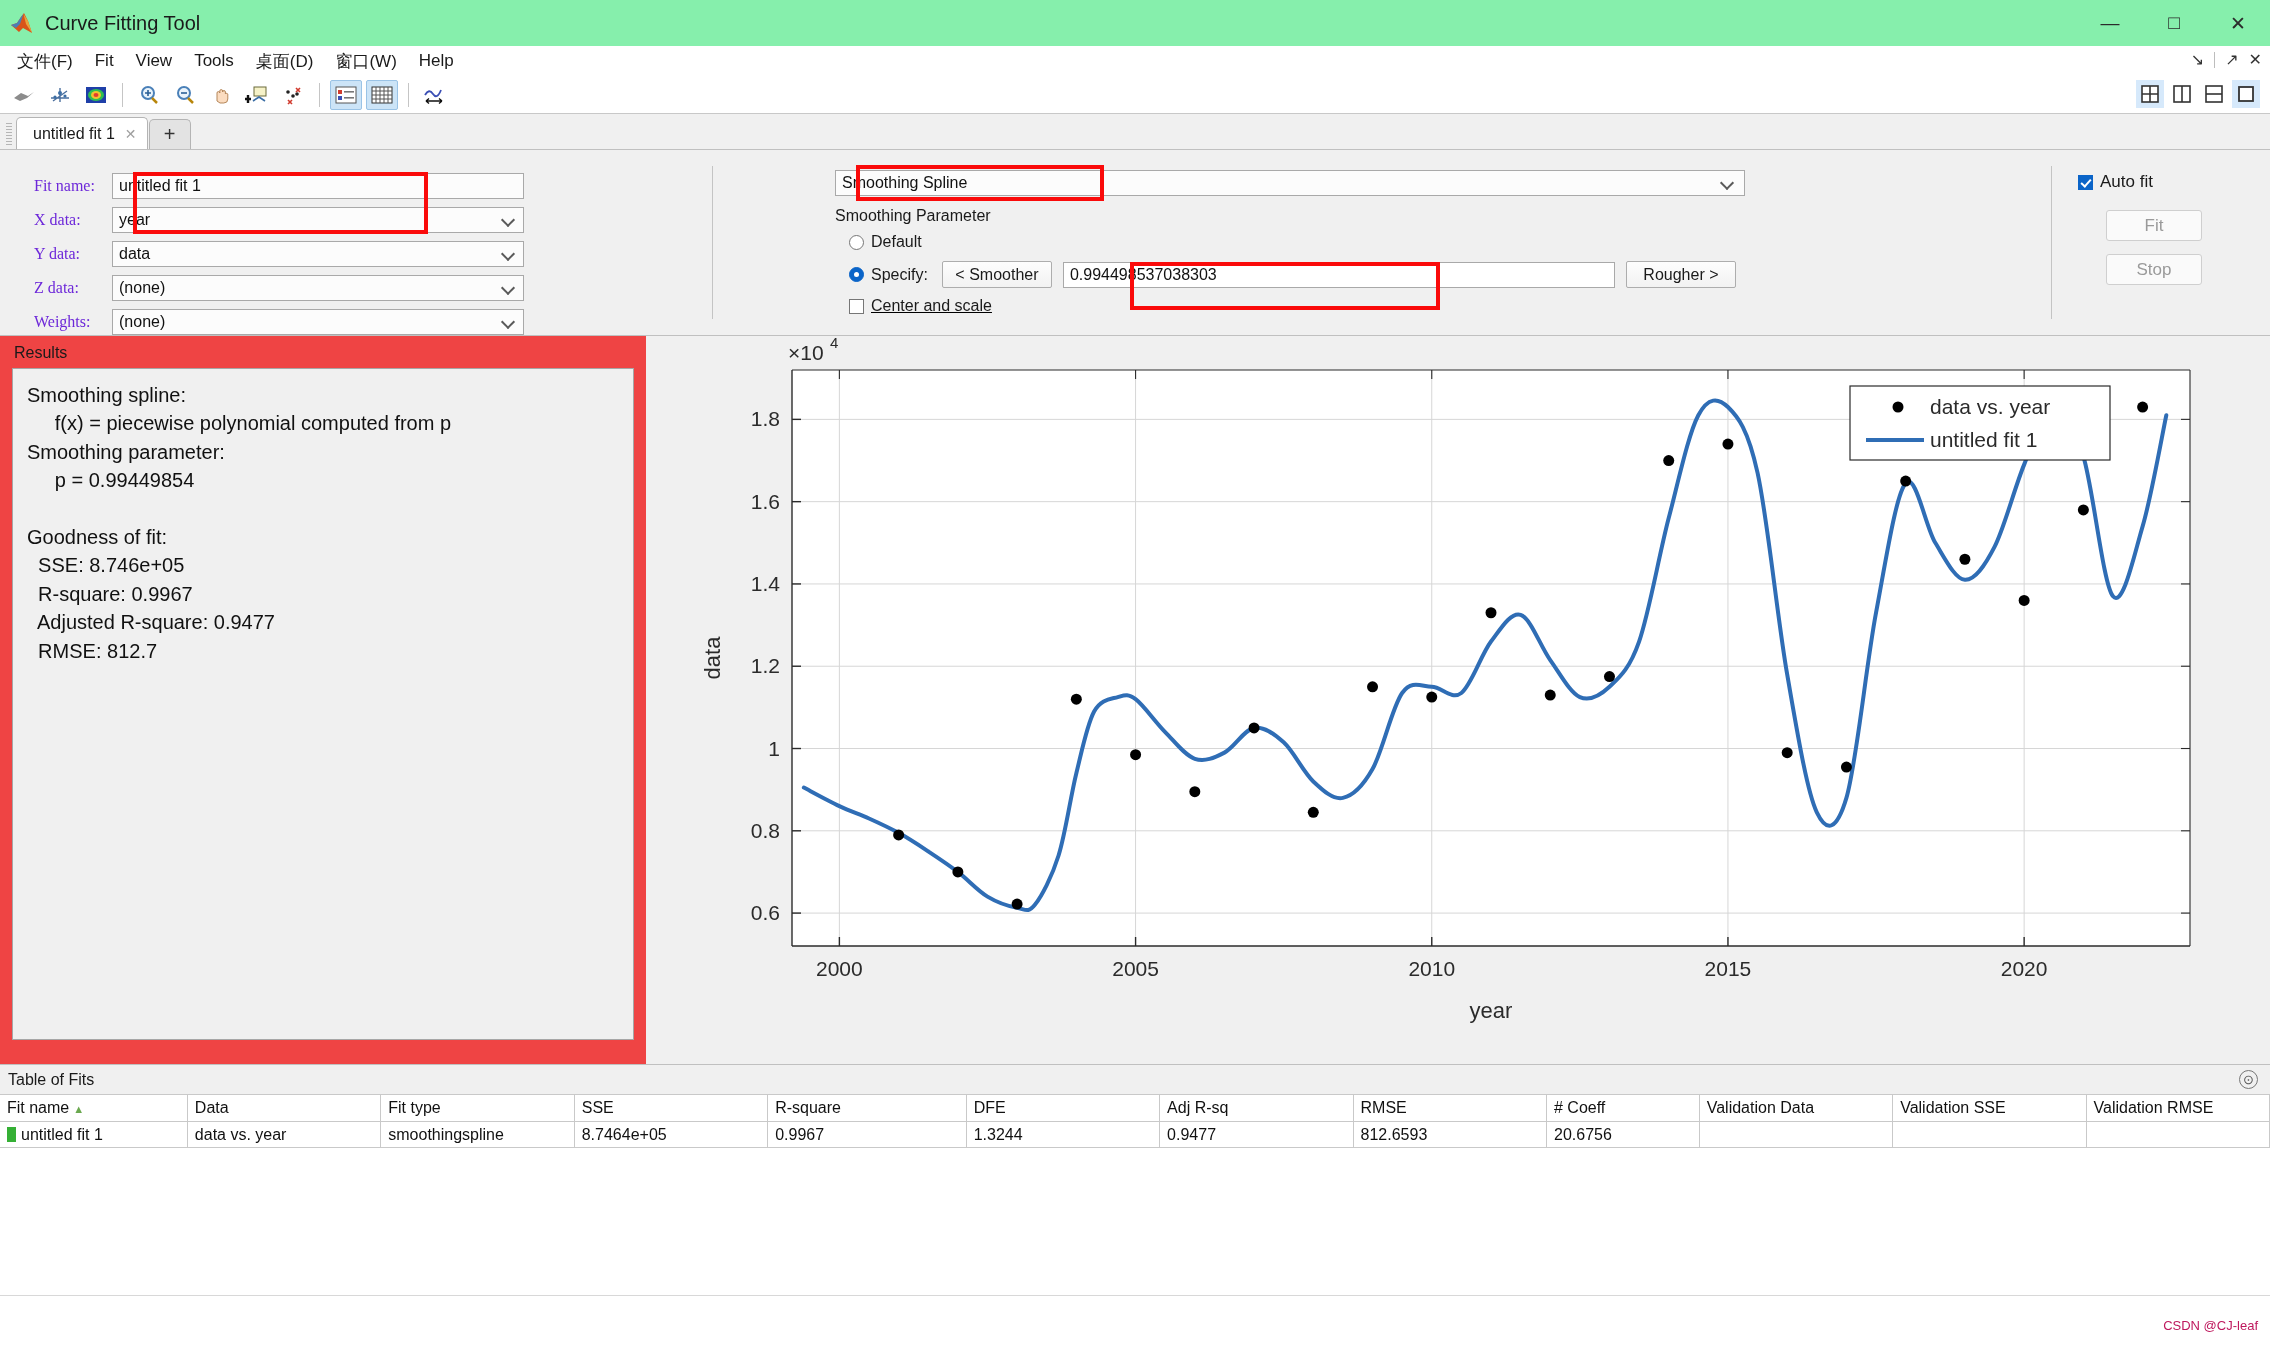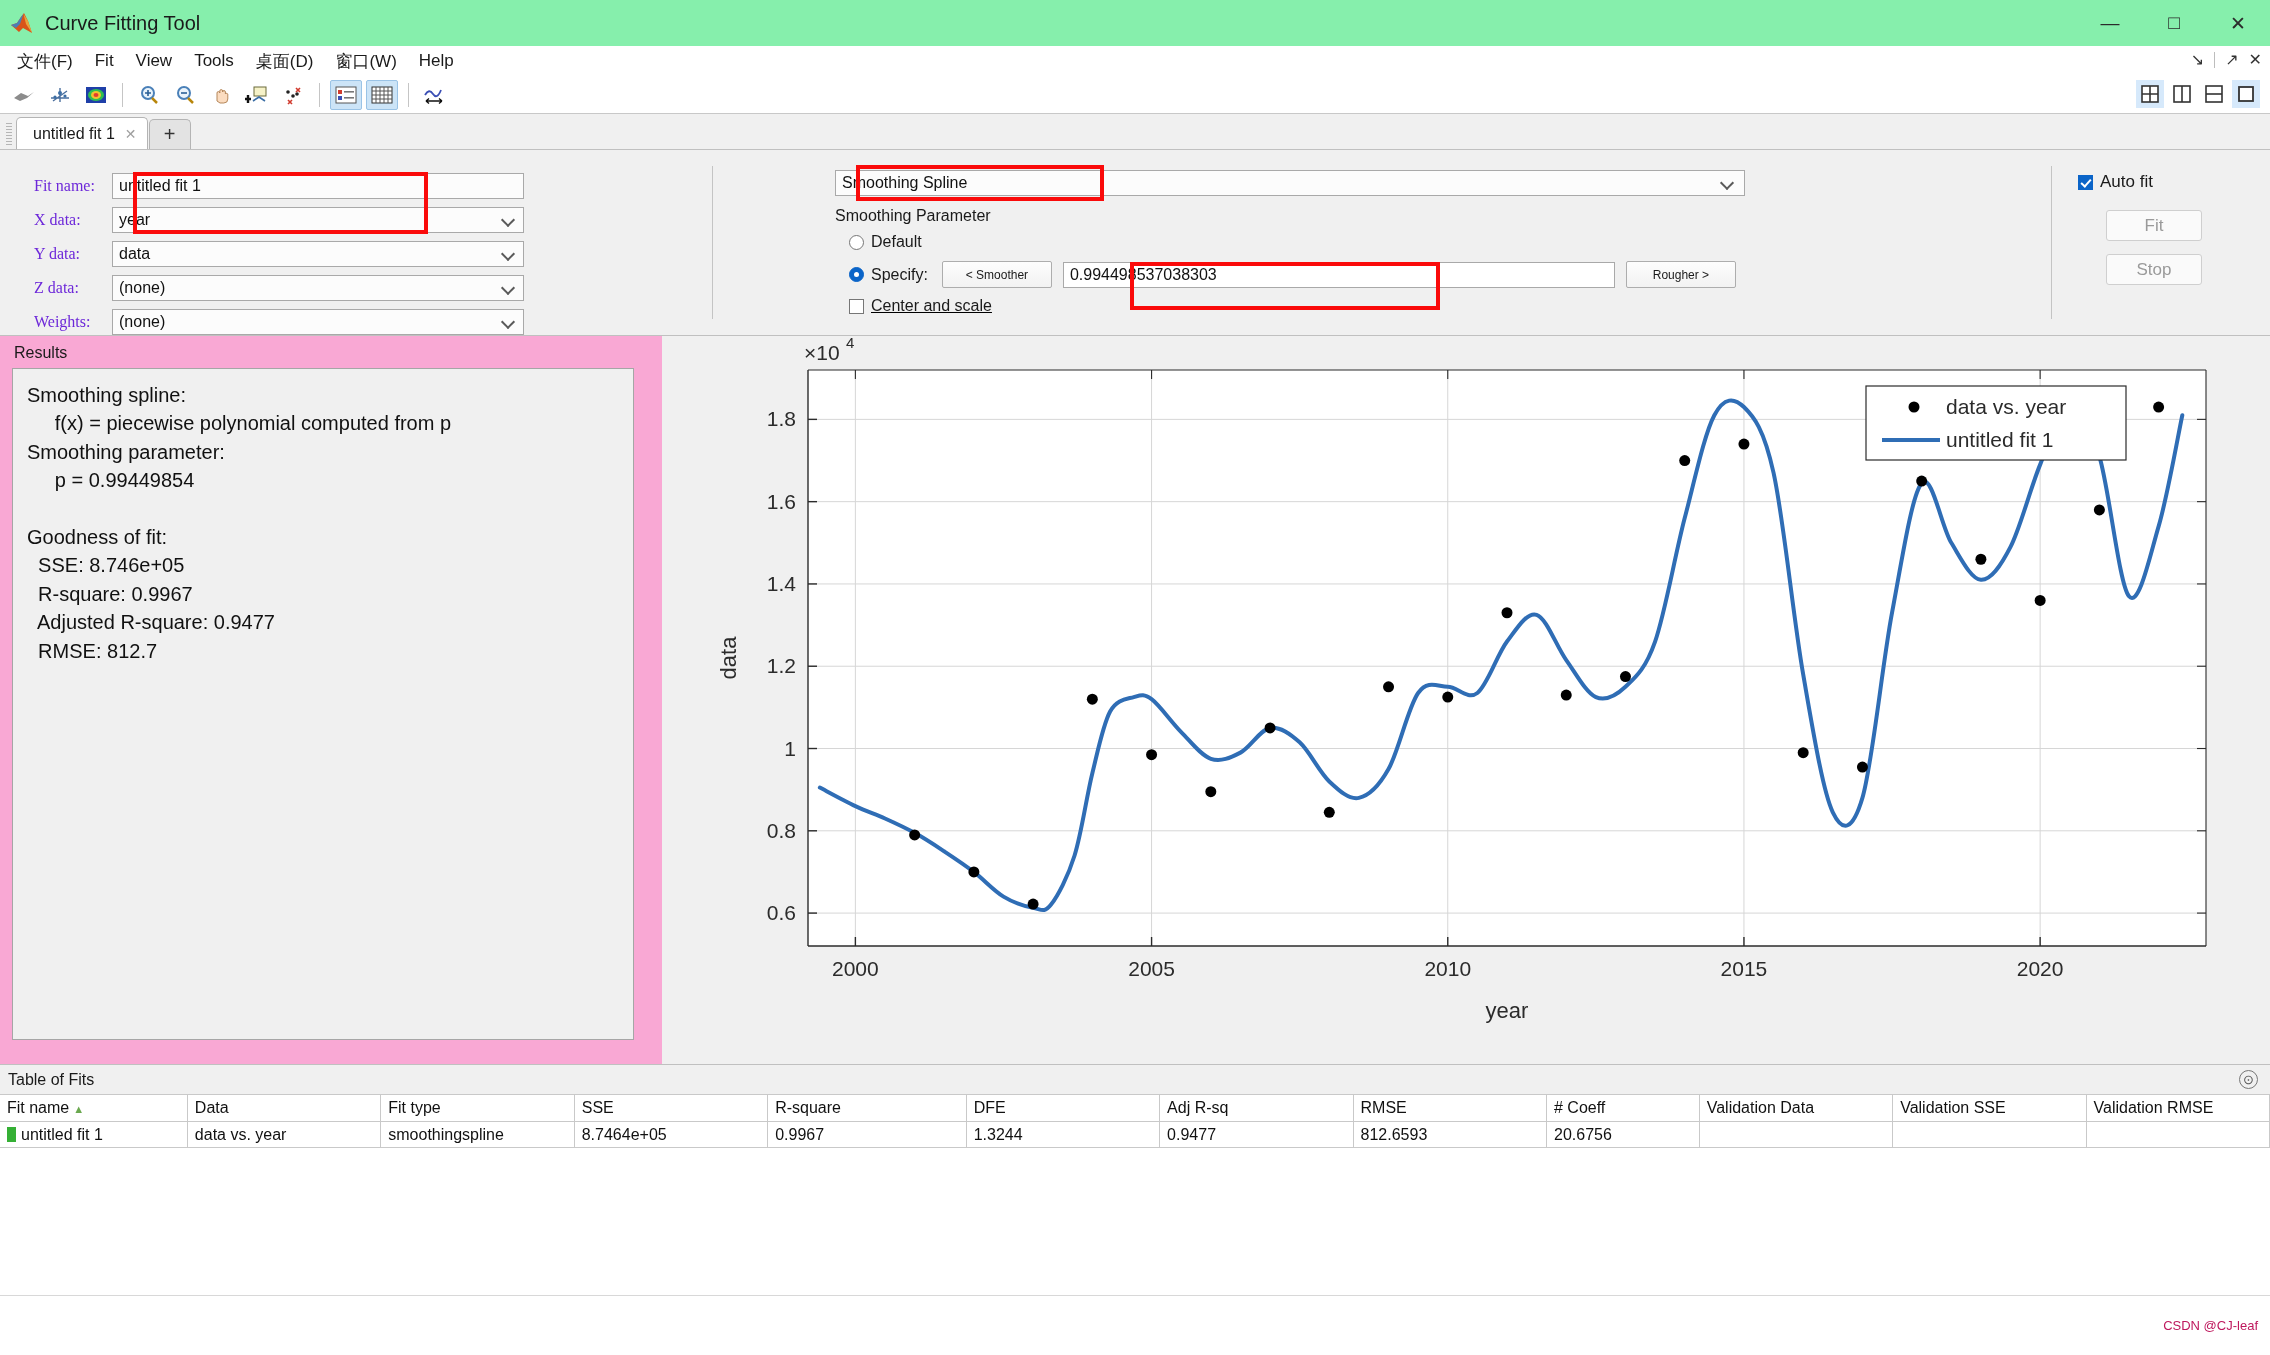--- a/index.html
+++ b/index.html
@@ -150,21 +150,21 @@
   }
   .radio.sel { border-color: #0a64c8; background: #0a64c8; }
   .radio.sel::after {
     content: ""; position: absolute; left: 3.6px; top: 3.6px;
     width: 5px; height: 5px; background: #fff; border-radius: 50%;
   }
   .radio-label { font-size: 16px; color: #1a1a1a; }
   .btn {
     height: 27px; background: linear-gradient(#fdfdfd,#f2f2f2);
     border: 1px solid #adadad; border-radius: 2px;
-    font-size: 12px; color: #1a1a1a;
+    font-size: 16px; color: #1a1a1a;
     display: flex; align-items: center; justify-content: center;
     padding: 0 12px;
   }
   .param-input {
     height: 26px; background: #fff; border: 1px solid #a9a9a9;
     font-size: 16px; color: #111; display: flex; align-items: center;
     padding: 0 6px;
   }
   .check-row { display: flex; align-items: center; margin: 9px 0 0 136px; text-decoration: underline; }
   .checkbox {
@@ -190,21 +190,21 @@
     font-size: 17px; color: #9a9a9a;
   }
 
   
   .hl {
     position: absolute; border: 4px solid #fa0a0a;
     pointer-events: none; z-index: 30;
   }
 
   
-  .middle { display: flex; height: 728px; background: #f9a8d4; gap: 16px; }
+  .middle { display: flex; height: 728px; background: #ef4444; }
   .results-pane { width: 646px; padding: 0; position: relative; }
   .pane-title {
     font-size: 16px; color: #1a1a1a; padding: 8px 0 7px 14px;
   }
   .results-box {
     position: absolute; left: 12px; top: 32px;
     width: 622px; height: 672px;
     background: #f0f0f0; border: 1px solid #a6a6a6;
     padding: 12px 14px; font-size: 20px; color: #111;
     line-height: 1.42; white-space: pre;

